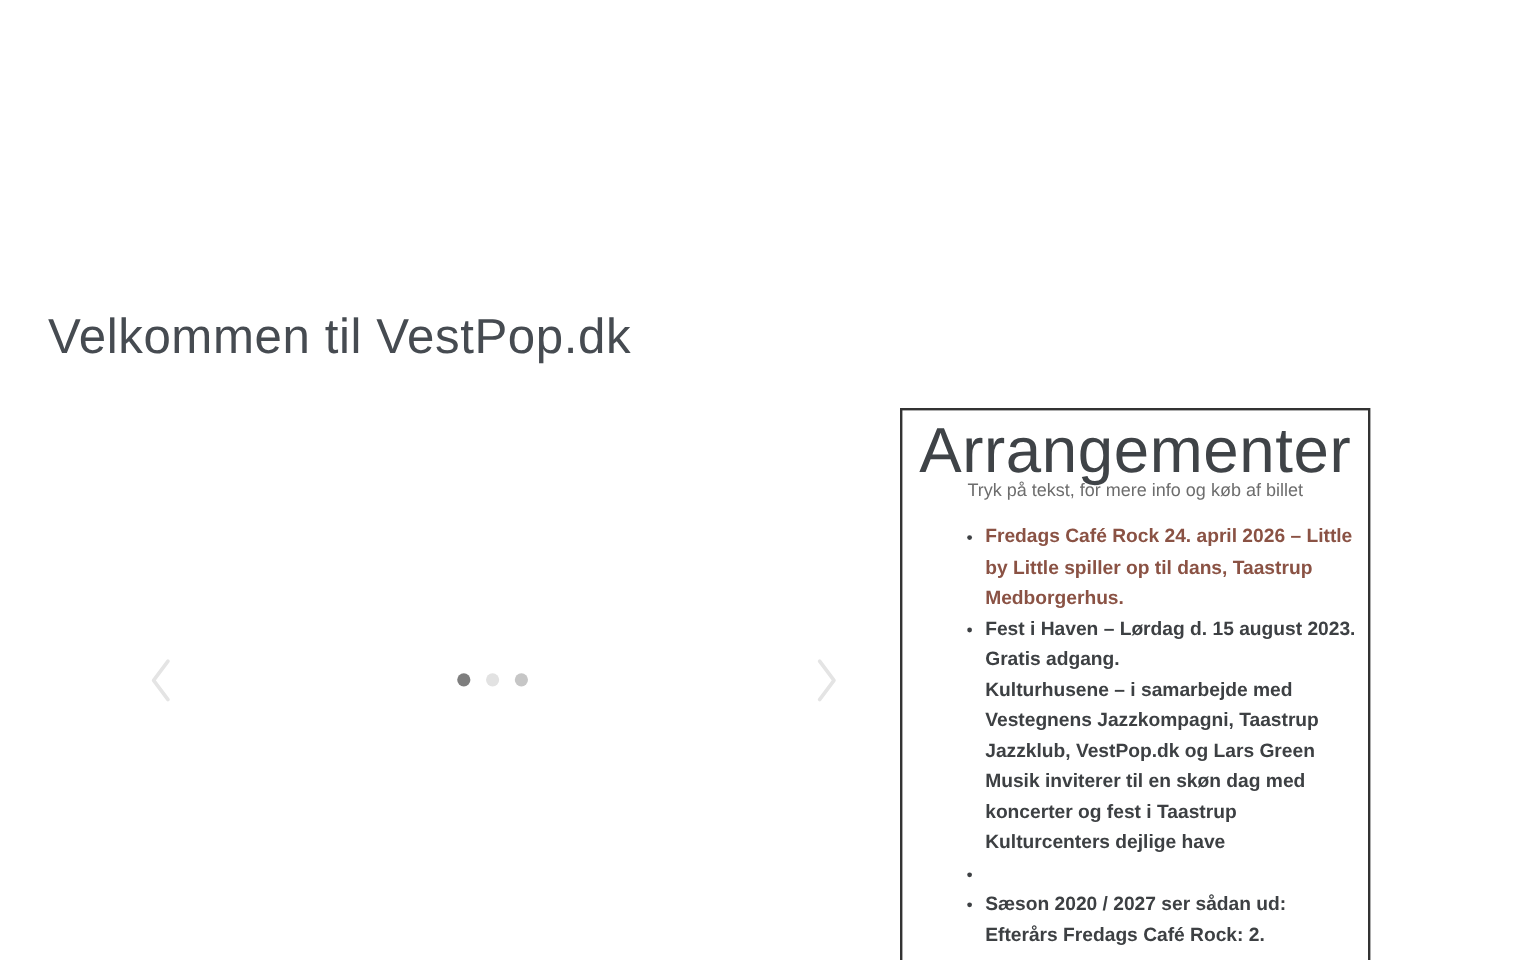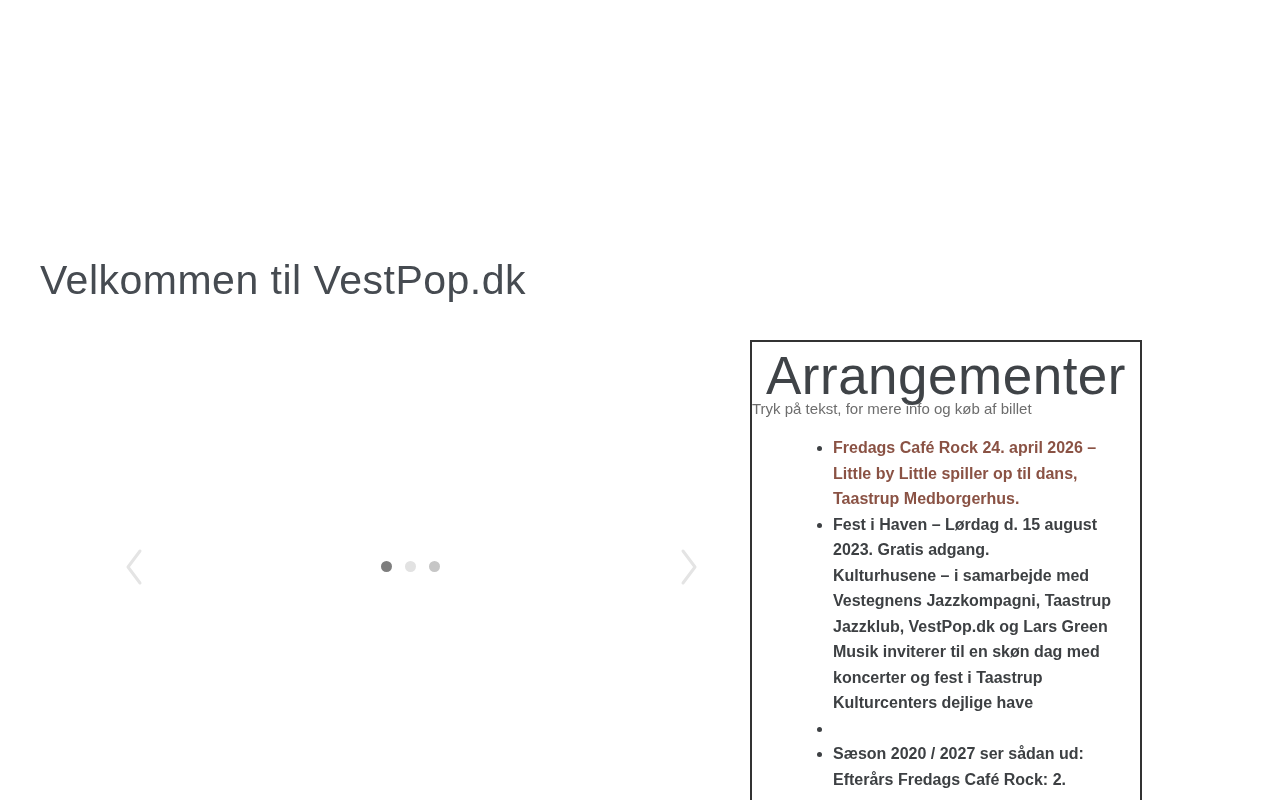--- a/index.html
+++ b/index.html
@@ -72,27 +72,27 @@
     margin: 12px 0 0;
     text-align: center;
     font-size: 53px;
     font-weight: 400;
     line-height: 44px;
     letter-spacing: 0.5px;
     color: var(--panel_title_color, #3f4347);
   }
   .events-subtitle {
     margin: 0;
-    text-align: left;
+    text-align: center;
     font-size: 15px;
     line-height: 22px;
     color: var(--subtitle_color, #6d6d6d);
   }
   .events-list {
-    margin: 15px 12px 0;
+    margin: 15px 0 0;
     padding: 0 10px 0 69px;
   }
   .events-list li {
     font-size: 16px;
     font-weight: 700;
     line-height: 25.5px;
     white-space: pre-line;
     cursor: pointer;
   }
   .events-list li::marker { color: var(--item_color, #3d4043); }

